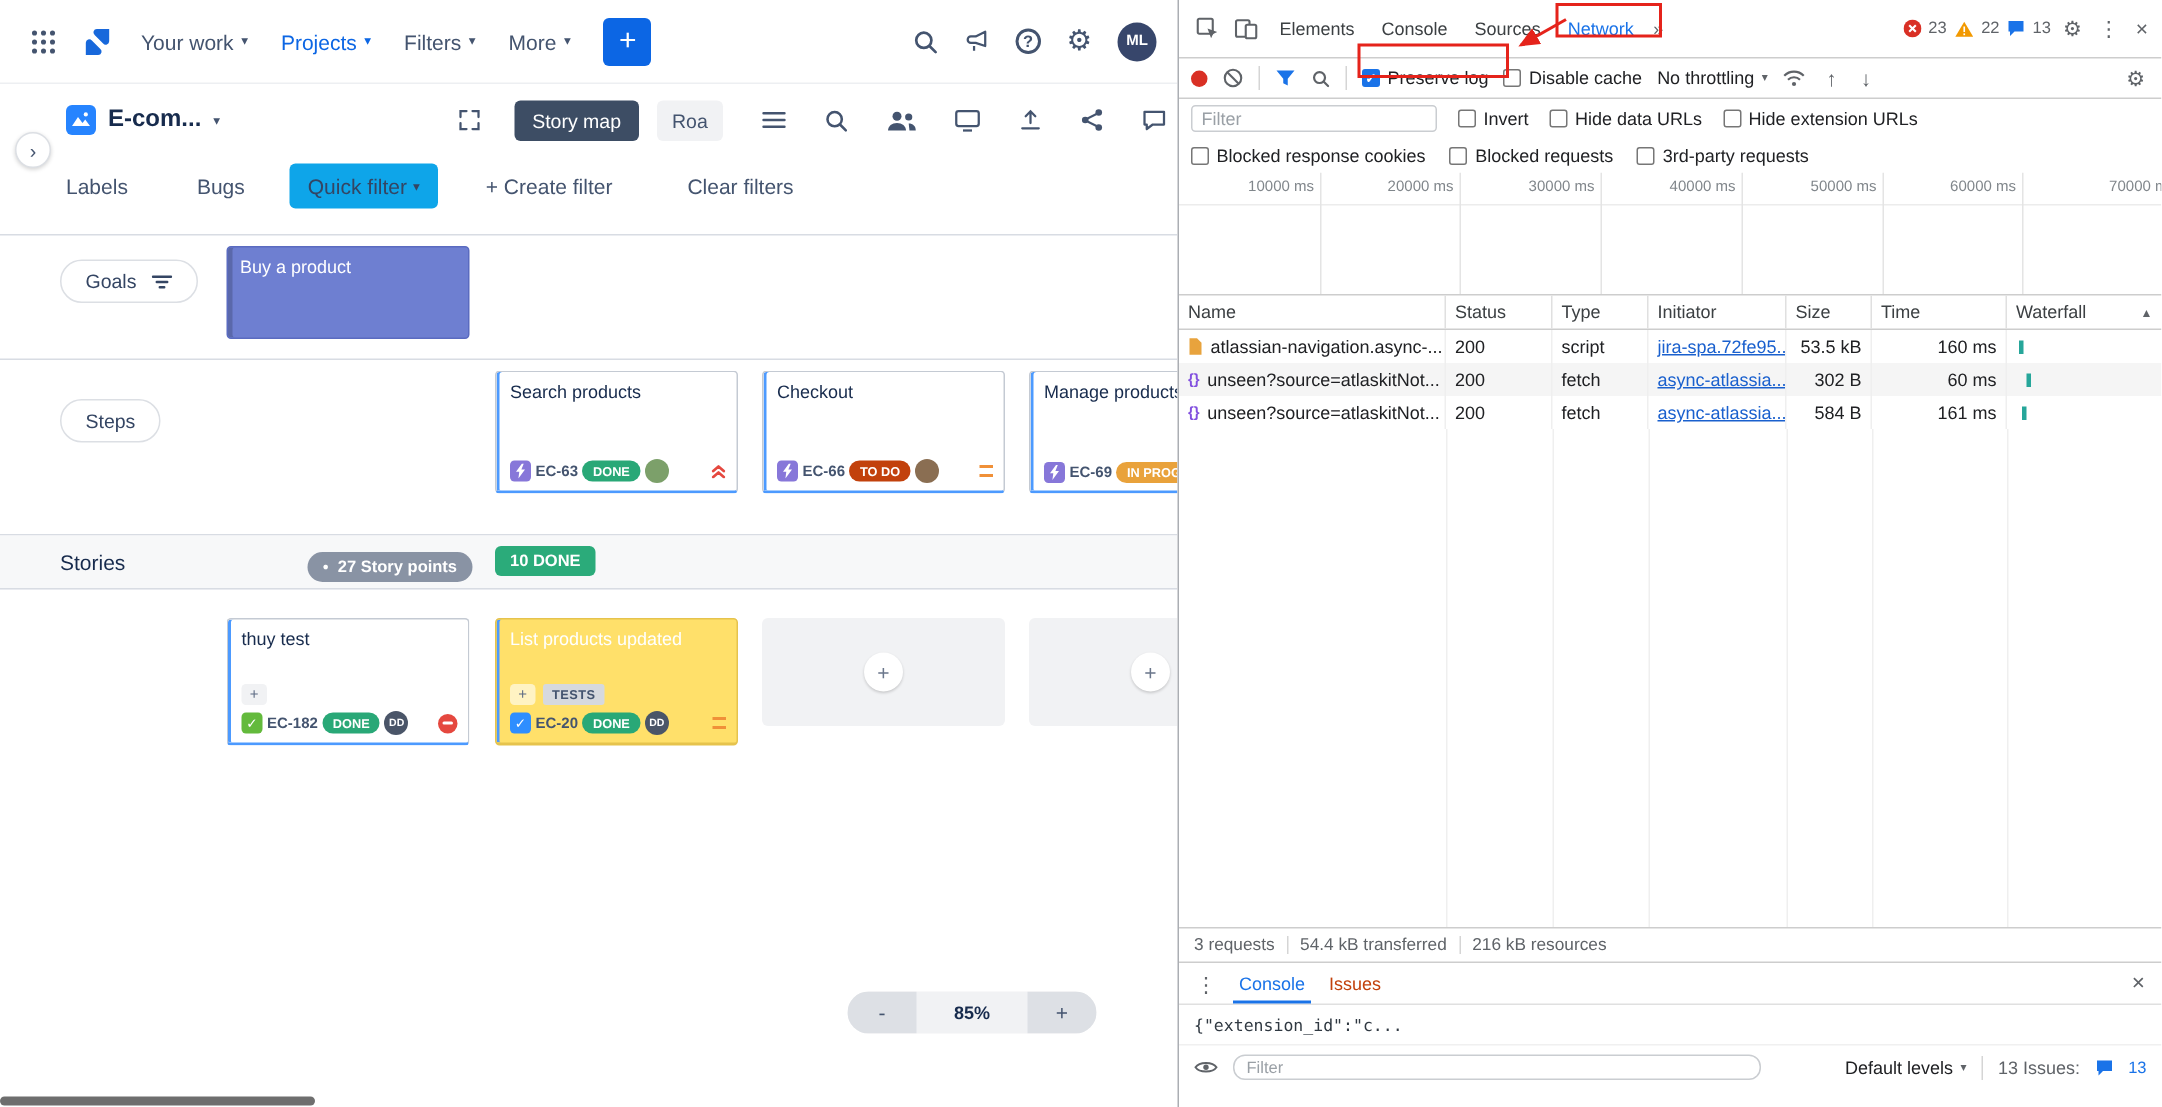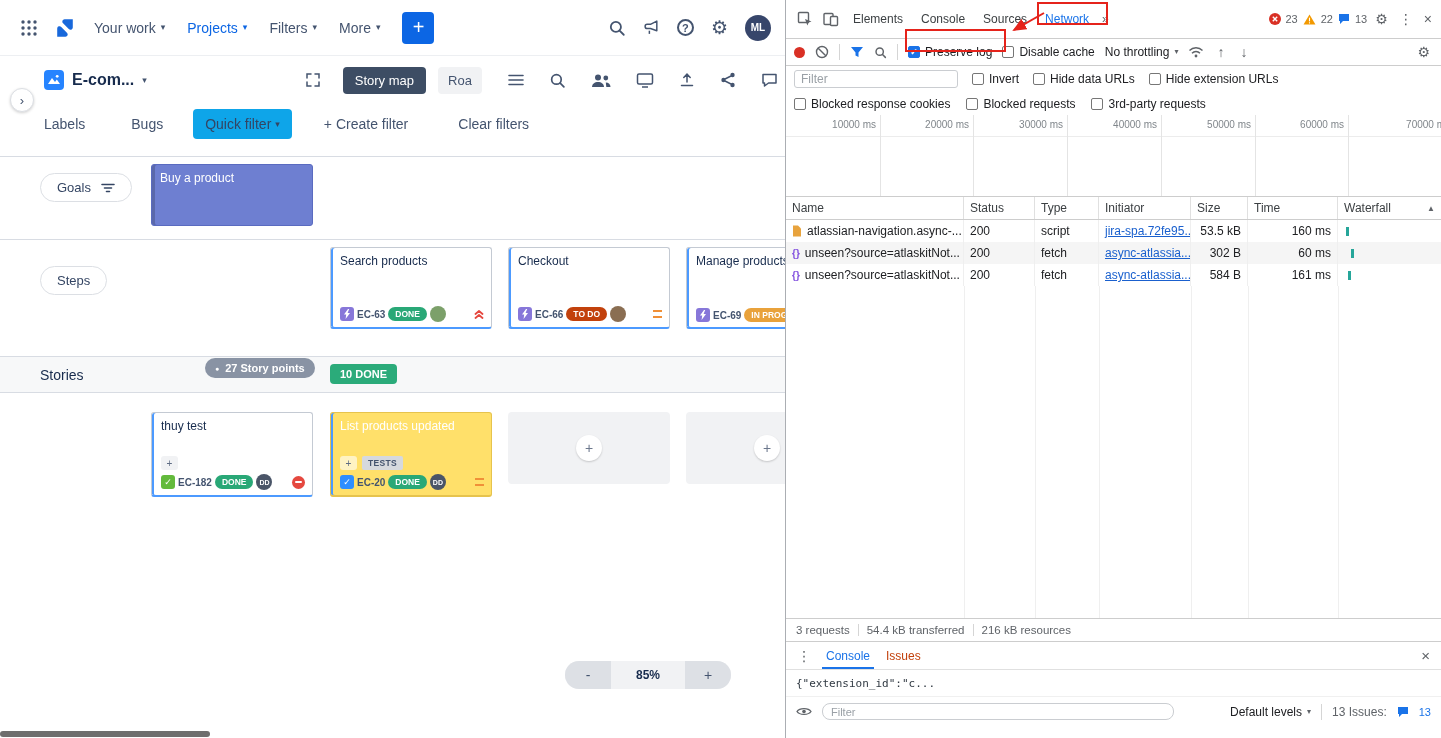--- a/index.html
+++ b/index.html
@@ -58,21 +58,21 @@
   .st-prog { background:#E9A23B; } .st-done { background:#29A877; } .st-todo { background:#c2410c; }
   .av { width:16px; height:16px; border-radius:50%; flex:none; display:flex; align-items:center; justify-content:center; color:#fff; font-size:7px; font-weight:700; }
   .pri-med { width:9px; height:8px; border-top:2px solid #F09038; border-bottom:2px solid #F09038; margin-left:auto; flex:none; }
   .pri-high { margin-left:auto; display:flex; flex:none; }
   .pri-block { width:13px; height:13px; border-radius:50%; background:#E5483F; margin-left:auto; flex:none; display:flex; align-items:center; justify-content:center; }
   .pri-block i { display:block; width:7px; height:2px; background:#fff; border-radius:1px; }
 
   .goal-card { position:absolute; left:151px; top:7px; width:162px; height:62px; background:#6E7FD1; border:1px solid #5A6BC0; box-shadow:inset 3px 0 0 rgba(0,0,0,.18); border-radius:3px; color:#fff; padding:6px 8px; font-size:12px; }
 
   .stories-label { margin-left:40px; font-size:14px; color:#172B4D; }
-  .sp-pill { position:absolute; left:205px; top:1px; background:#8993A4; color:#fff; font-size:11px; font-weight:600; padding:4px 10px; border-radius:12px; display:flex; gap:6px; align-items:center; }
+  .sp-pill { position:absolute; left:205px; top:11px; background:#8993A4; color:#fff; font-size:11px; font-weight:600; padding:4px 10px; border-radius:12px; display:flex; gap:6px; align-items:center; }
   .sp-pill .dot { font-size:7px; line-height:1; }
   .done-pill { position:absolute; left:330px; top:7px; background:#2BAB7A; color:#fff; font-size:11px; font-weight:700; padding:4px 10px; border-radius:4px; }
 
   .placeholder { position:absolute; width:162px; height:72px; background:#F1F2F4; border-radius:4px; top:19px; display:flex; align-items:center; justify-content:center; }
   .plus-circle { width:26px; height:26px; border-radius:50%; background:#fff; box-shadow:0 1px 2px rgba(0,0,0,.18); color:#6B778C; font-size:14px; display:flex; align-items:center; justify-content:center; }
 
   .zoom { position:absolute; left:565px; top:661px; width:166px; height:28px; background:#F1F2F4; border-radius:16px; display:flex; overflow:hidden; font-size:14px; color:#44546F; z-index:5; }
   .zbtn { width:46px; background:#DDE0E5; display:flex; align-items:center; justify-content:center; }
   .zval { flex:1; display:flex; align-items:center; justify-content:center; font-weight:700; color:#172B4D; font-size:12px; }
   .hscroll { position:absolute; left:0; bottom:1px; width:210px; height:6px; background:#6E6E6E; border-radius:3px; z-index:6; }

